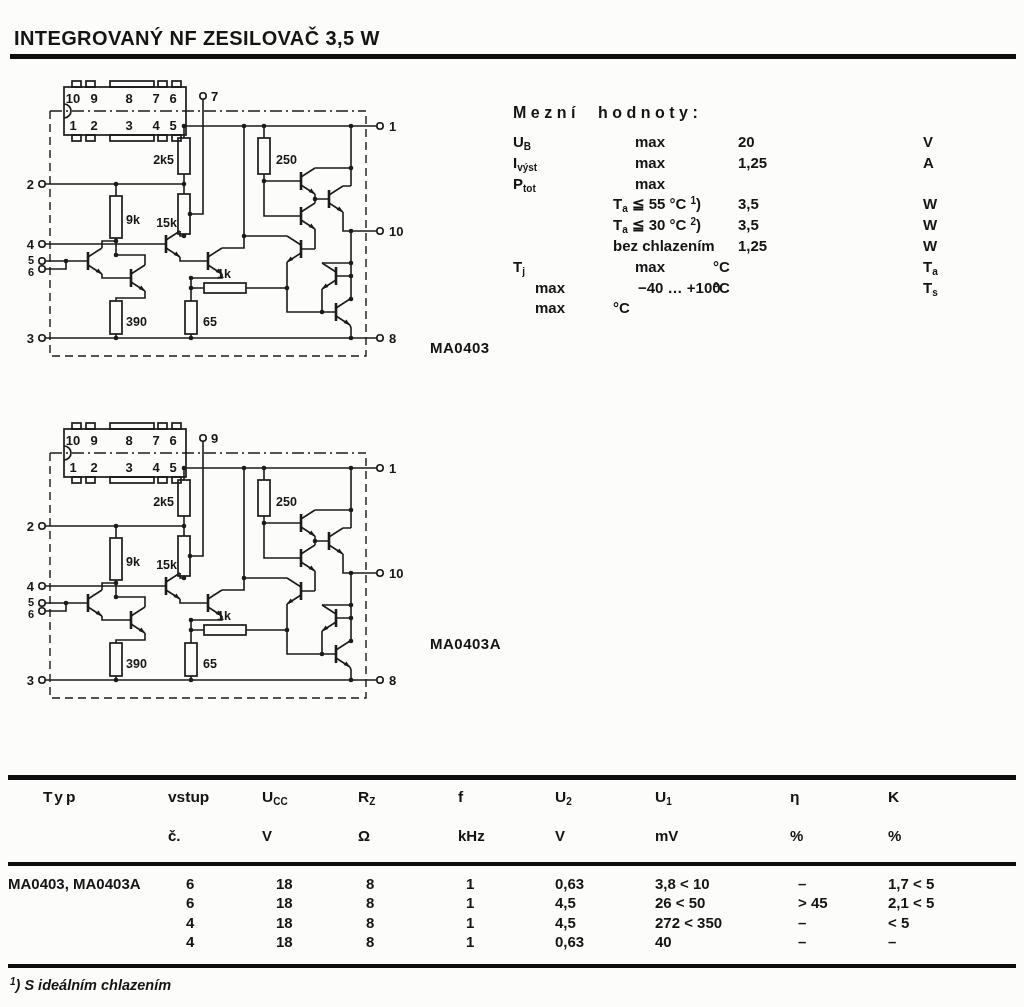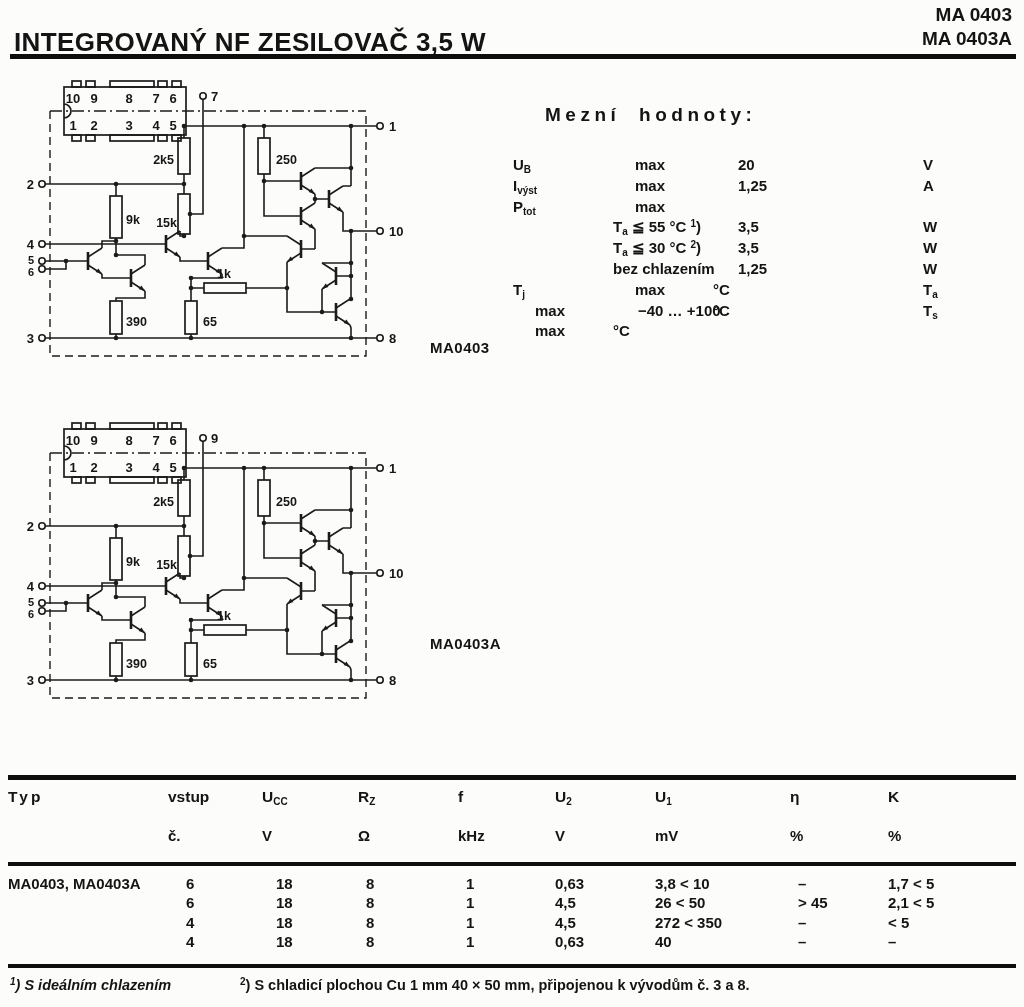--- a/index.html
+++ b/index.html
@@ -1,18 +1,18 @@
 <!DOCTYPE html>
 <html><head>
 <meta charset="utf-8">
 <style>
   html,body{margin:0;padding:0;background:#ffffff;}
   .page{position:relative;width:1024px;height:1007px;background:#fcfcfa;
         font-family:"Liberation Sans",sans-serif;font-weight:bold;color:#141414;overflow:hidden;}
-  .title{position:absolute;left:14px;top:27px;font-size:26px;letter-spacing:.4px;white-space:nowrap;}
+  .title{position:absolute;left:14px;top:27px;font-size:20px;letter-spacing:.4px;white-space:nowrap;}
   .models{position:absolute;right:12px;top:3px;text-align:right;font-size:19px;line-height:24px;}
   .rule{position:absolute;background:#0e0e0e;}
   #rule-top{left:10px;width:1006px;top:54px;height:5px;}
   #rule-t1{left:8px;width:1008px;top:775px;height:5px;}
   #rule-t2{left:8px;width:1008px;top:862px;height:4px;}
   #rule-t3{left:8px;width:1008px;top:964px;height:4px;}
 
   .schem{position:absolute;left:14px;width:420px;height:302px;}
   #schem1{top:66px;} #schem2{top:408px;}
   .schem-caption{position:absolute;left:430px;font-size:15px;letter-spacing:.5px;}
@@ -22,48 +22,44 @@
   svg .comp{stroke:#1b1b1b;stroke-width:1.7;fill:none;}
   svg .dot{fill:#1b1b1b;stroke:none;}
   svg .term{stroke:#1b1b1b;stroke-width:1.6;fill:none;}
   svg text{font-family:"Liberation Sans",sans-serif;font-weight:bold;fill:#161616;font-size:13px;}
   svg text.rlab{font-size:12.5px;}
   svg text.small{font-size:11px;}
   .dashbox{stroke:#1b1b1b;stroke-width:1.4;fill:none;stroke-dasharray:8 5;}
   .dashdot{stroke:#1b1b1b;stroke-width:1.4;fill:none;stroke-dasharray:12 4 2 4;}
 
   .limits{position:absolute;left:513px;top:104px;font-size:15px;}
-  .limits-heading{font-size:19px;letter-spacing:4.5px;word-spacing:9px;white-space:nowrap;margin-left:32px;}
-  .limits-rows{margin-top:29px;display:grid;grid-template-columns:100px 100px 210px 60px;line-height:20.8px;}
+  .limits-heading{font-size:16px;letter-spacing:4.5px;word-spacing:9px;white-space:nowrap;}
+  .limits-rows{margin-top:10px;display:grid;grid-template-columns:100px 100px 210px 60px;line-height:20.8px;}
   .limits-rows div{white-space:nowrap;}
   .cond.indent{padding-left:22px;}
   .lval{padding-left:25px;}
   sub{font-size:10px;vertical-align:-3px;line-height:0;}
   sup{font-size:10px;vertical-align:5px;line-height:0;}
 
   .tbl-head,.tbl-units,.tbl-body{position:absolute;left:8px;display:grid;
       grid-template-columns:160px 94px 96px 100px 97px 100px 135px 98px 140px;white-space:nowrap;}
   .tbl-head{top:788px;font-size:15.5px;}
   .tbl-units{top:827px;font-size:15px;}
   .tbl-body{top:874px;font-size:15px;line-height:19.4px;}
-  .typ-spaced{letter-spacing:3px;}
+  .typ-spaced{letter-spacing:3px;margin-left:35px;}
   .p18{padding-left:18px;} .p14{padding-left:14px;} .p8{padding-left:8px;}
   .fn{position:absolute;top:977px;font-size:14.5px;white-space:nowrap;}
   #fn1{left:10px;font-style:italic;} #fn2{left:240px;}
 </style>
 </head>
 <body>
 
 <div class="page">
 
   <div class="title">INTEGROVANÝ NF ZESILOVAČ 3,5 W</div>
-  <div class="models">
-    <div>MA 0403</div>
-    <div>MA 0403A</div>
-  </div>
   <div class="rule" id="rule-top"></div>
 
   <div class="schem" id="schem1">
     <svg width="420" height="302" viewBox="0 0 420 302">
       <defs>
         <g id="tr">
           <path d="M0,-9 V9" stroke="#1b1b1b" stroke-width="2.6" fill="none"></path>
           <path d="M-14,0 H0 M0,-4 L14,-13 M0,4 L14,13" stroke="#1b1b1b" stroke-width="1.6" fill="none"></path>
           <polygon points="14,13 7.6,10.9 10.4,7.4" fill="#1b1b1b"></polygon>
         </g>
@@ -400,15 +396,14 @@
     <div class="p8">8</div>
     <div class="p8">1</div>
     <div>0,63</div>
     <div>40</div>
     <div class="p8">–</div>
     <div>–</div>
   </div>
   <div class="rule" id="rule-t3"></div>
 
   <div class="fn" id="fn1"><sup>1</sup>) S ideálním chlazením</div>
-  <div class="fn" id="fn2"><sup>2</sup>) S chladicí plochou Cu 1 mm 40 × 50 mm, připojenou k vývodům č. 3 a 8.</div>
 
 </div>
 
 </body></html>

